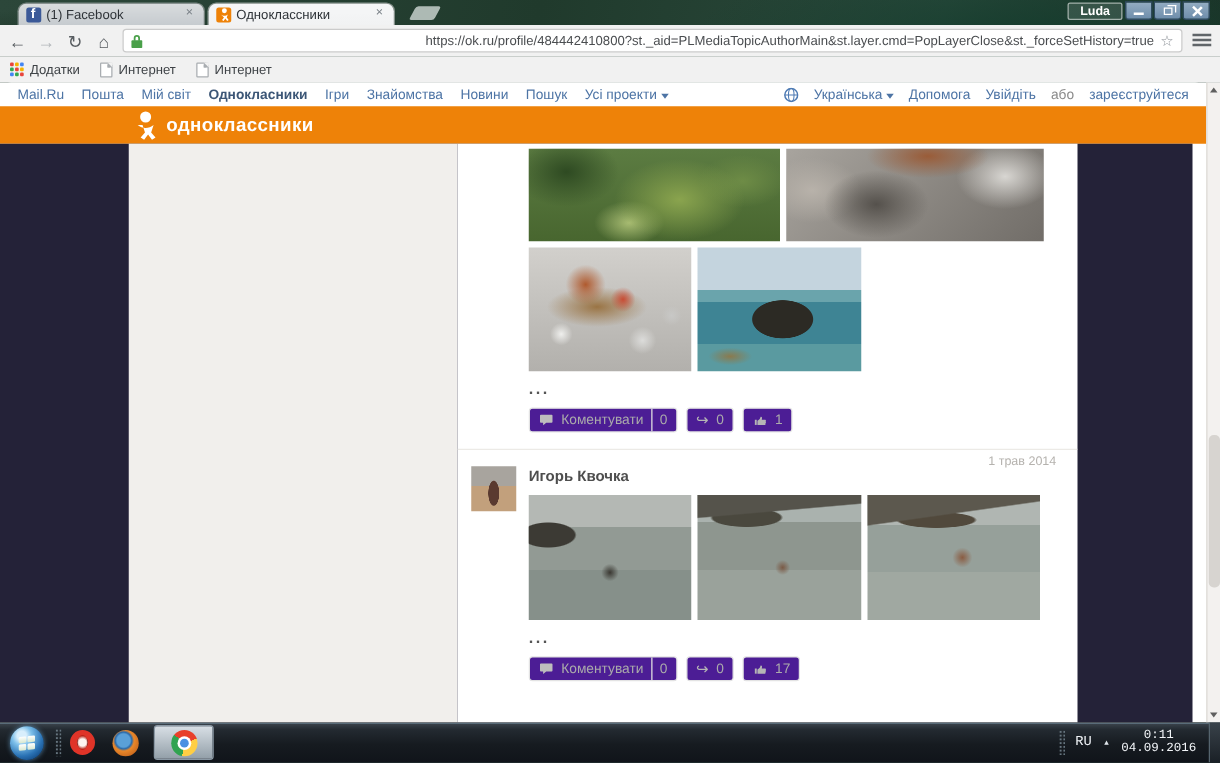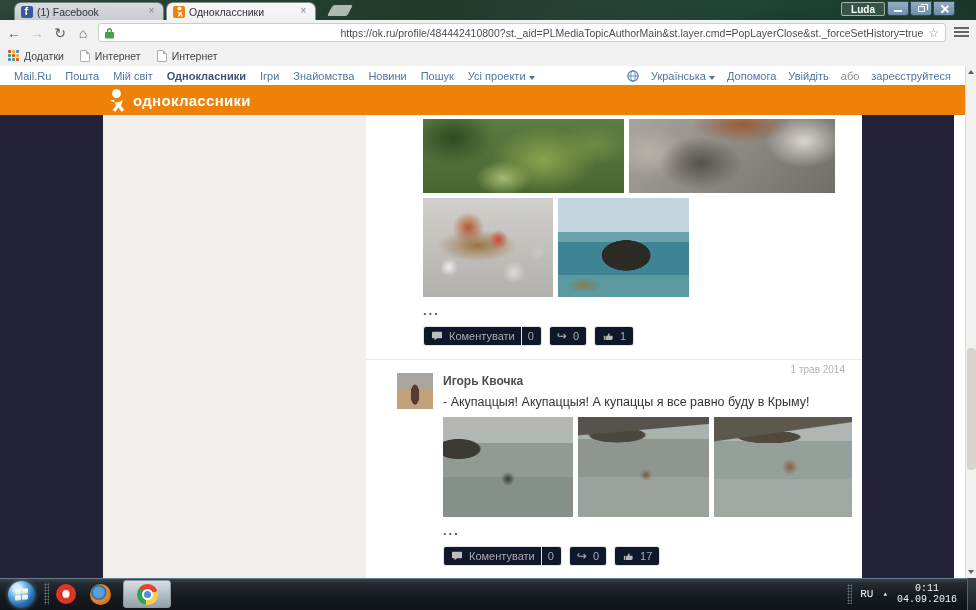--- a/index.html
+++ b/index.html
@@ -12,21 +12,21 @@
     background:
       radial-gradient(ellipse 300px 80px at 8% 10%, rgba(10,30,15,.8), transparent 70%),
       radial-gradient(ellipse 400px 90px at 85% 5%, rgba(20,60,45,.9), transparent 70%),
       linear-gradient(100deg,#2c473a 0%, #203a2c 40%, #2a4a3c 70%, #16281e 100%);
   }
 
   
   .browser { position:absolute; left:0; top:0; width:976px; height:578px; }
 
   
-  .tabstrip { position:absolute; left:0; top:0; right:17px; height:20px; }
+  .tabstrip { position:absolute; left:0; top:0; right:4px; height:20px; }
   .tab { position:absolute; top:2px; height:18px; border-radius:7px 7px 0 0;
          display:flex; align-items:center; padding:0 6px; font-size:10.5px; color:#2e3338;
          border:1px solid rgba(40,60,50,.55); border-bottom:none; }
   .tab-inactive { left:14px; width:150px; background:linear-gradient(#d9dcde,#c6cbcf); }
   .tab-active   { left:166px; width:150px; background:linear-gradient(#f6f7f8,#f1f2f3); z-index:3; }
   .tab .title { flex:1; overflow:hidden; white-space:nowrap; margin:0 4px; }
   .tab-close { width:11px; height:11px; border-radius:50%; color:#7b8288; font-size:10px;
                line-height:10px; text-align:center; flex:none; }
   .tab-close::after{ content:"×"; }
   .favicon { width:12px; height:12px; flex:none; border-radius:2px; position:relative; }
@@ -162,27 +162,27 @@
   .ph-swim3 { width:138px;
     background: linear-gradient(172deg, #5c584e 0 20%, transparent 21%),
       radial-gradient(ellipse 50px 10px at 40% 20%, #51493c 60%, transparent 65%),
       radial-gradient(circle 8px at 55% 50%, #8a5c42, transparent 100%),
       linear-gradient(#b0b6b2 0 24%, #96a09a 24% 62%, #a0a8a1 62%); }
 
   .more { font-size:13px; font-weight:bold; color:#555; letter-spacing:2px; line-height:10px;
           margin:9px 0 10px; }
   .actions { display:flex; gap:7px; }
   .abtn { height:20px; border:1px solid #e3e3e3; border-radius:3px; display:flex;
-          align-items:center; padding:0 7px; gap:6px; color:#ababab; font-size:11px; background:#0f172a; }
+          align-items:center; padding:0 7px; gap:6px; color:#ababab; font-size:11px; background:#4c1d95; }
   .abtn .sep { width:1px; height:100%; background:#e3e3e3; }
   .abtn svg { display:block; }
   .share-glyph { font-size:12px; color:#b5b5b5; line-height:10px; }
 
   .post-divider { margin:13px -27px 0 -57px; border-top:1px solid #eceae6; }
-  .post2 { position:relative; padding-top:6px;margin-left:20px; }
+  .post2 { position:relative; padding-top:6px; }
   .post-date { position:absolute; right:-10px; top:4px; font-size:10px; color:#b5b2ae; }
   .avatar { position:absolute; left:-46px; top:13px; width:36px; height:36px;
     background: radial-gradient(ellipse 7px 16px at 50% 60%, #5a3a30 60%, transparent 65%),
       linear-gradient(#a8a49e 0 45%, #c2a07c 45% 100%); }
   .author { font-size:12px; font-weight:bold; color:#4e4e4e; margin-top:8px; }
   .post-text { font-size:12.5px; color:#333; margin-top:7px; }
 
   
   .taskbar { position:absolute; left:0; bottom:0; width:976px; height:32px;
     background: linear-gradient(#3e4750 0%, #232a31 18%, #161b20 55%, #10141a 100%);
@@ -374,21 +374,20 @@
                 <span>1</span>
               </div>
             </div>
 
             <div class="post-divider"></div>
 
             <div class="post2">
               <div class="post-date">1 трав 2014</div>
               <div class="avatar"></div>
               <div class="author">Игорь Квочка</div>
-              <div class="post-text">- Акупаццыя! Акупаццыя! А купаццы я все равно буду в Крыму!</div>
               <div class="ph-row row-swim">
                 <div class="ph ph-swim1"></div>
                 <div class="ph ph-swim2"></div>
                 <div class="ph ph-swim3"></div>
               </div>
               <div class="more">...</div>
               <div class="actions">
                 <div class="abtn">
                   <svg width="12" height="10" viewBox="0 0 16 14">
                       <path d="M2 1h12c.6 0 1 .4 1 1v7c0 .6-.4 1-1 1H8l-3.5 3v-3H2c-.6 0-1-.4-1-1V2c0-.6.4-1 1-1z" fill="#bdbdbd"></path>

